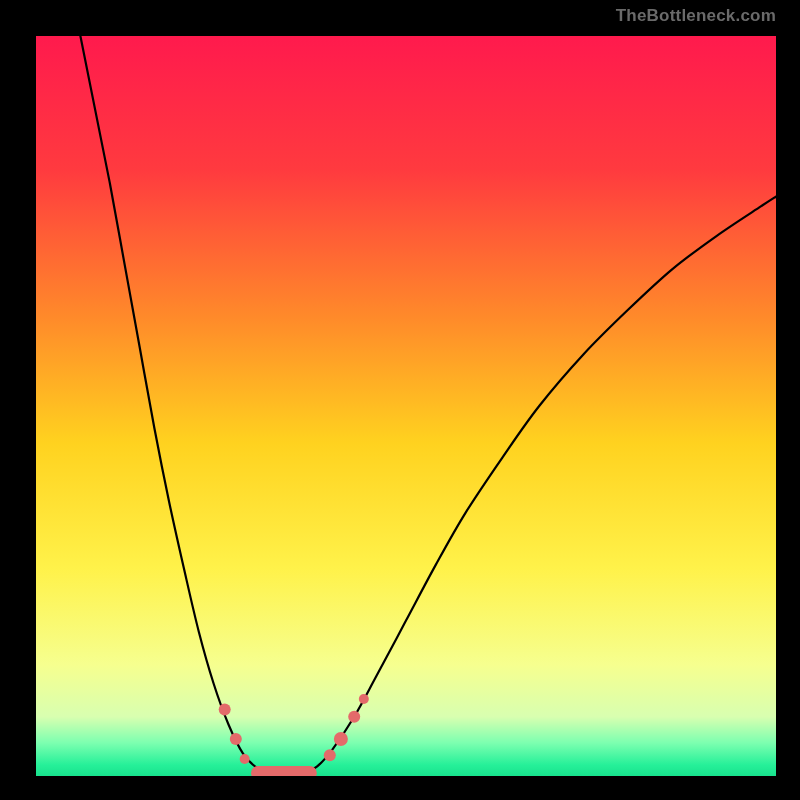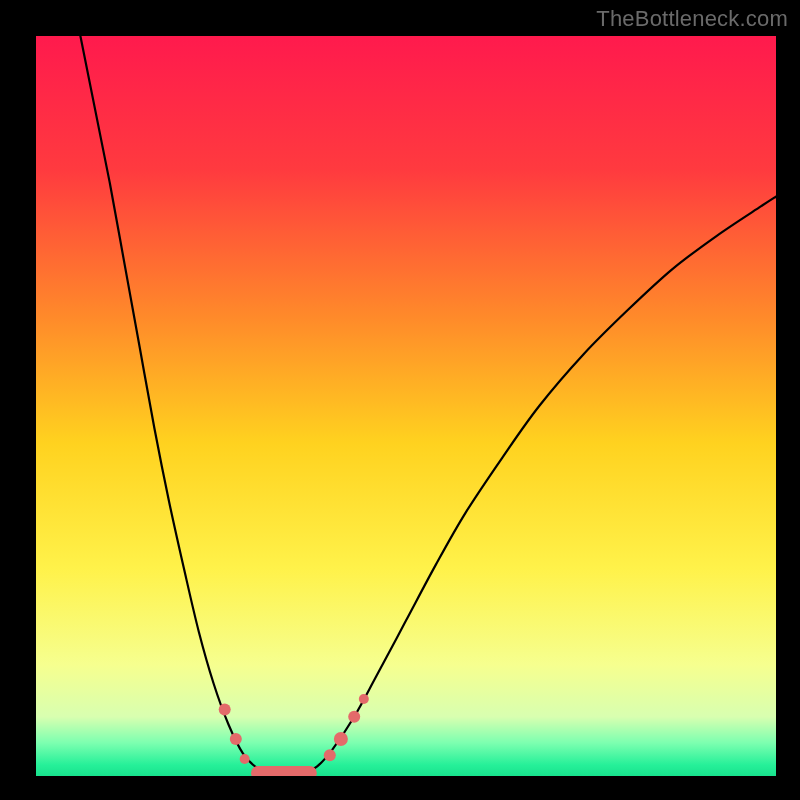--- a/index.html
+++ b/index.html
@@ -23,25 +23,25 @@
     position: absolute;
     left: 36px;
     top: 36px;
     width: 740px;
     height: 740px;
     overflow: hidden;
   }
   .watermark {
     position: absolute;
     top: 6px;
-    right: 12px;
+    right: 24px;
     color: #6a6a6a;
-    font-size: 22px;
+    font-size: 17px;
     letter-spacing: 0.2px;
-    font-weight: 400;
+    font-weight: 700;
     user-select: none;
   }
   svg { display: block; }
 </style>
 </head>
 <body>
 
 <div class="frame">
   <div class="watermark">TheBottleneck.com</div>
   <div class="plot-area">

